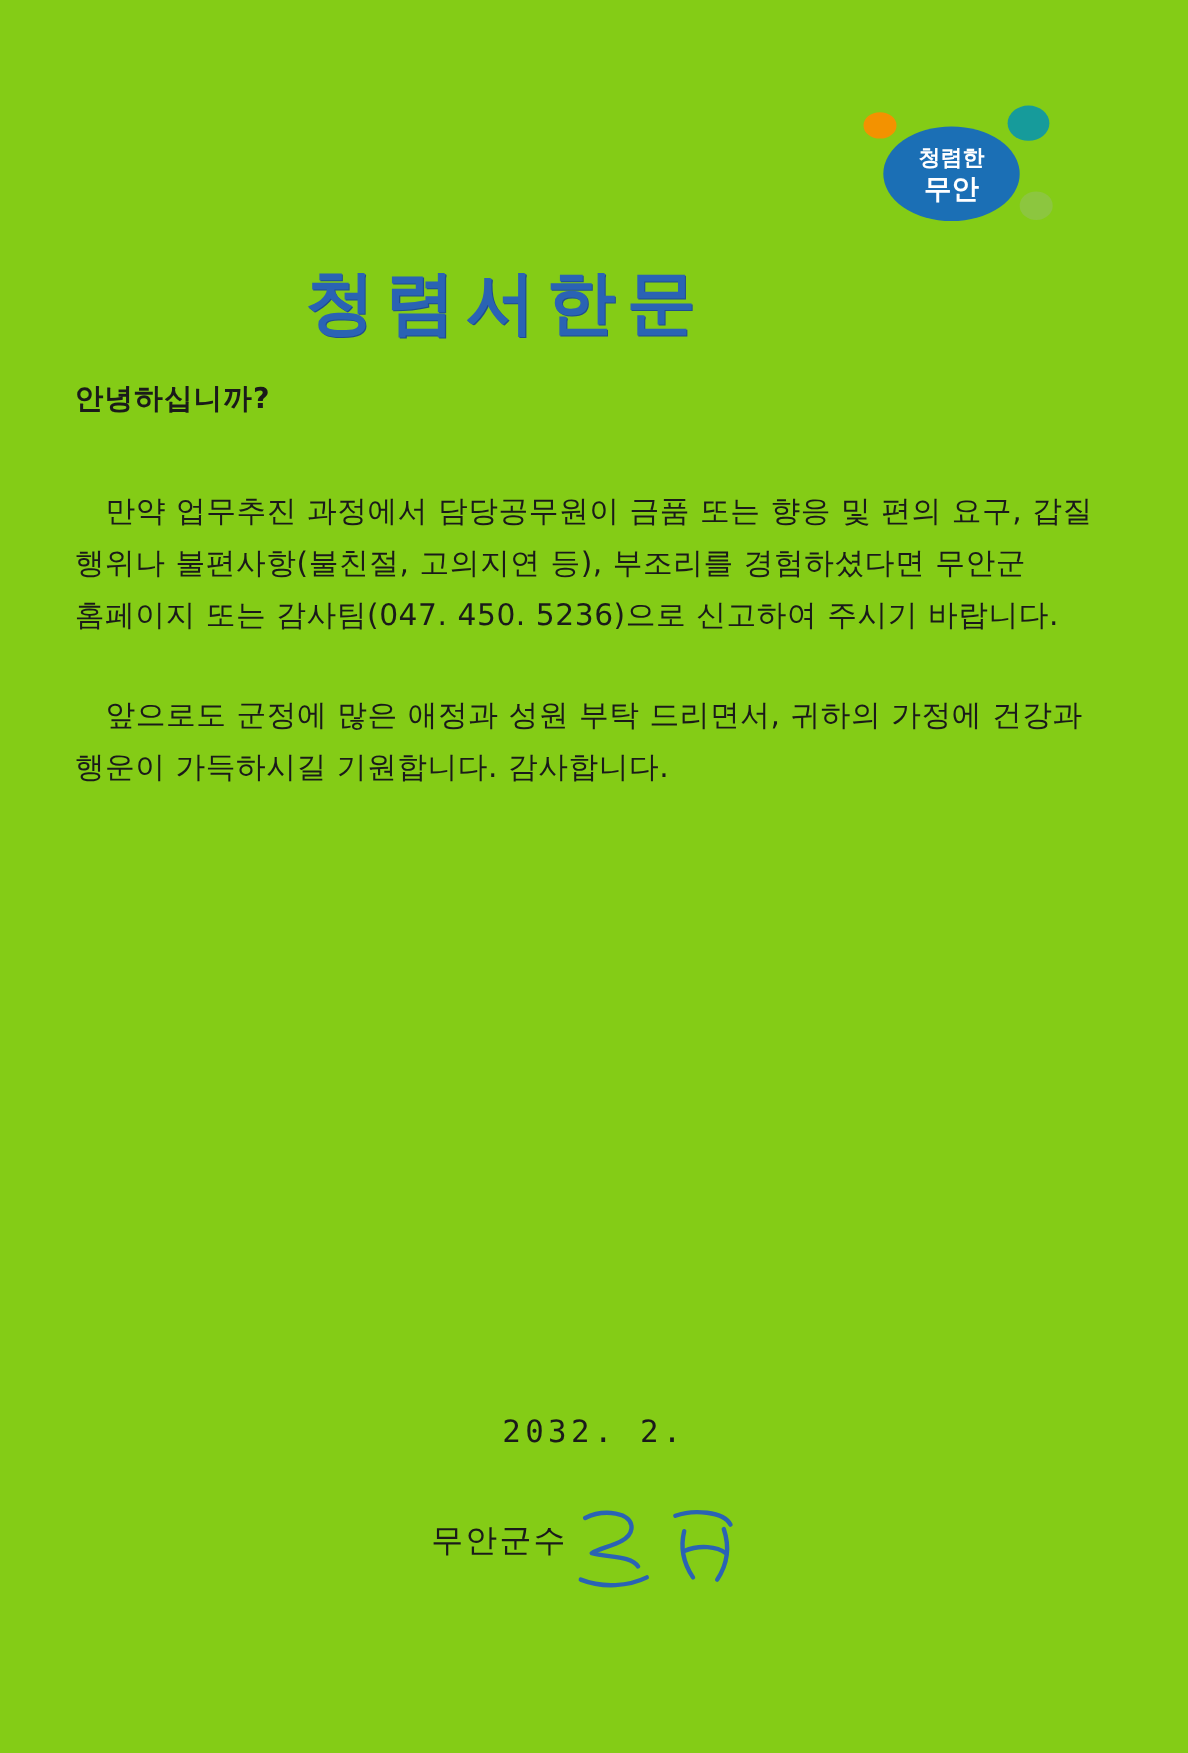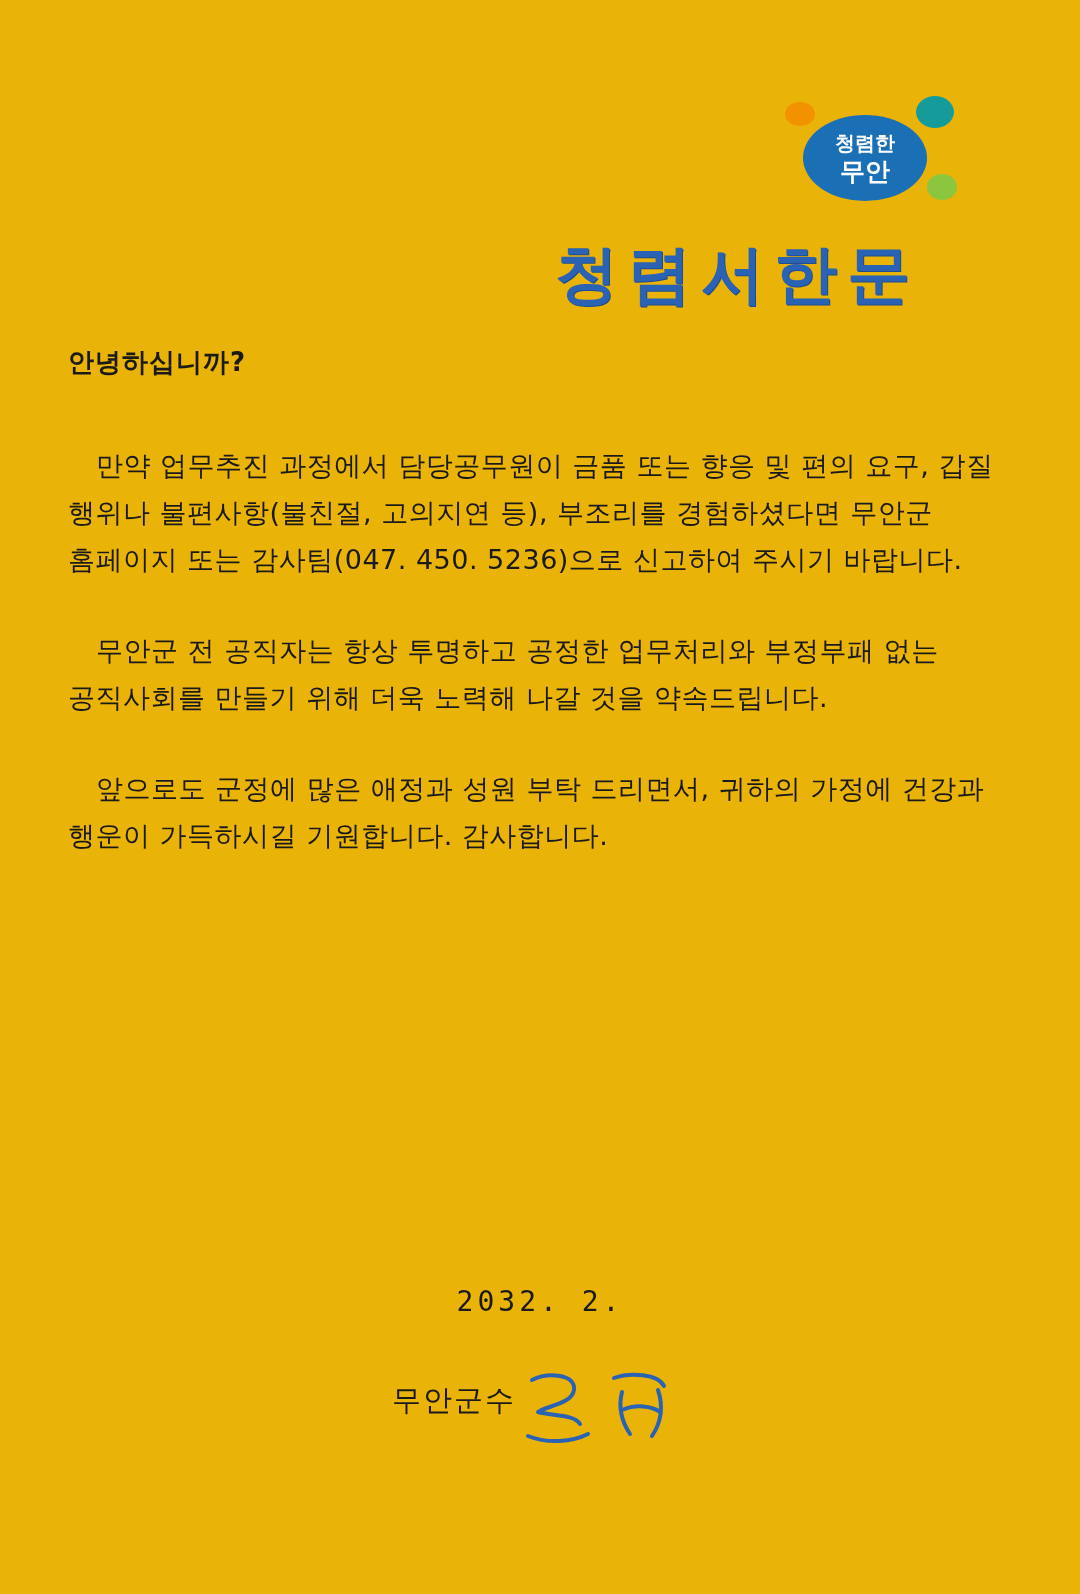--- a/index.html
+++ b/index.html
@@ -9,41 +9,41 @@
     background: #b8b8b8;
   }
   body {
     font-family: "Liberation Sans", sans-serif;
   }
   .page {
     position: relative;
     width: 1080px;
     height: 1594px;
     margin: 0 auto;
-    background: #eab308;
+    background: #84cc16;
     overflow: hidden;
     box-sizing: border-box;
   }
   
   .logo {
     position: absolute;
     top: 92px;
     right: 110px;
     width: 190px;
     height: 145px;
   }
   .logo svg { display: block; }
 
   
   .doc-title {
     position: absolute;
     top: 232px;
     left: 0;
     width: 920px;
-    text-align: right;
+    text-align: center;
     font-family: "DejaVu Sans", sans-serif;
     font-size: 63px;
     font-weight: bold;
     letter-spacing: 10px;
     color: #2a63b4;
     text-shadow: 1px 1px 0 #1f4d8f;
   }
 
   
   .body-wrap {
@@ -123,21 +123,20 @@
       <text x="85" y="58" text-anchor="middle" fill="#ffffff" font-family="DejaVu Sans, sans-serif" font-size="20" font-weight="bold">청렴한</text>
       <text x="85" y="88" text-anchor="middle" fill="#ffffff" font-family="DejaVu Sans, sans-serif" font-size="25" font-weight="bold">무안</text>
     </svg>
   </div>
 
   <div class="doc-title">청렴서한문</div>
 
   <div class="body-wrap">
     <p class="greeting">안녕하십니까?</p>
     <p class="para">만약 업무추진 과정에서 담당공무원이 금품 또는 향응 및 편의 요구, 갑질 행위나 불편사항(불친절, 고의지연 등), 부조리를 경험하셨다면 무안군 홈페이지 또는 감사팀(047. 450. 5236)으로 신고하여 주시기 바랍니다.</p>
-    <p class="para">무안군 전 공직자는 항상 투명하고 공정한 업무처리와 부정부패 없는 공직사회를 만들기 위해 더욱 노력해 나갈 것을 약속드립니다.</p>
     <p class="para">앞으로도 군정에 많은 애정과 성원 부탁 드리면서, 귀하의 가정에 건강과 행운이 가득하시길 기원합니다.  감사합니다.</p>
   </div>
 
   <div class="date-line">2032.  2.</div>
 
   <div class="signer">
     <span class="signer-row">
       <span>무안군수</span>
       <span class="sign-mark">
         <svg width="170" height="86" viewBox="0 0 170 86" xmlns="http://www.w3.org/2000/svg">

